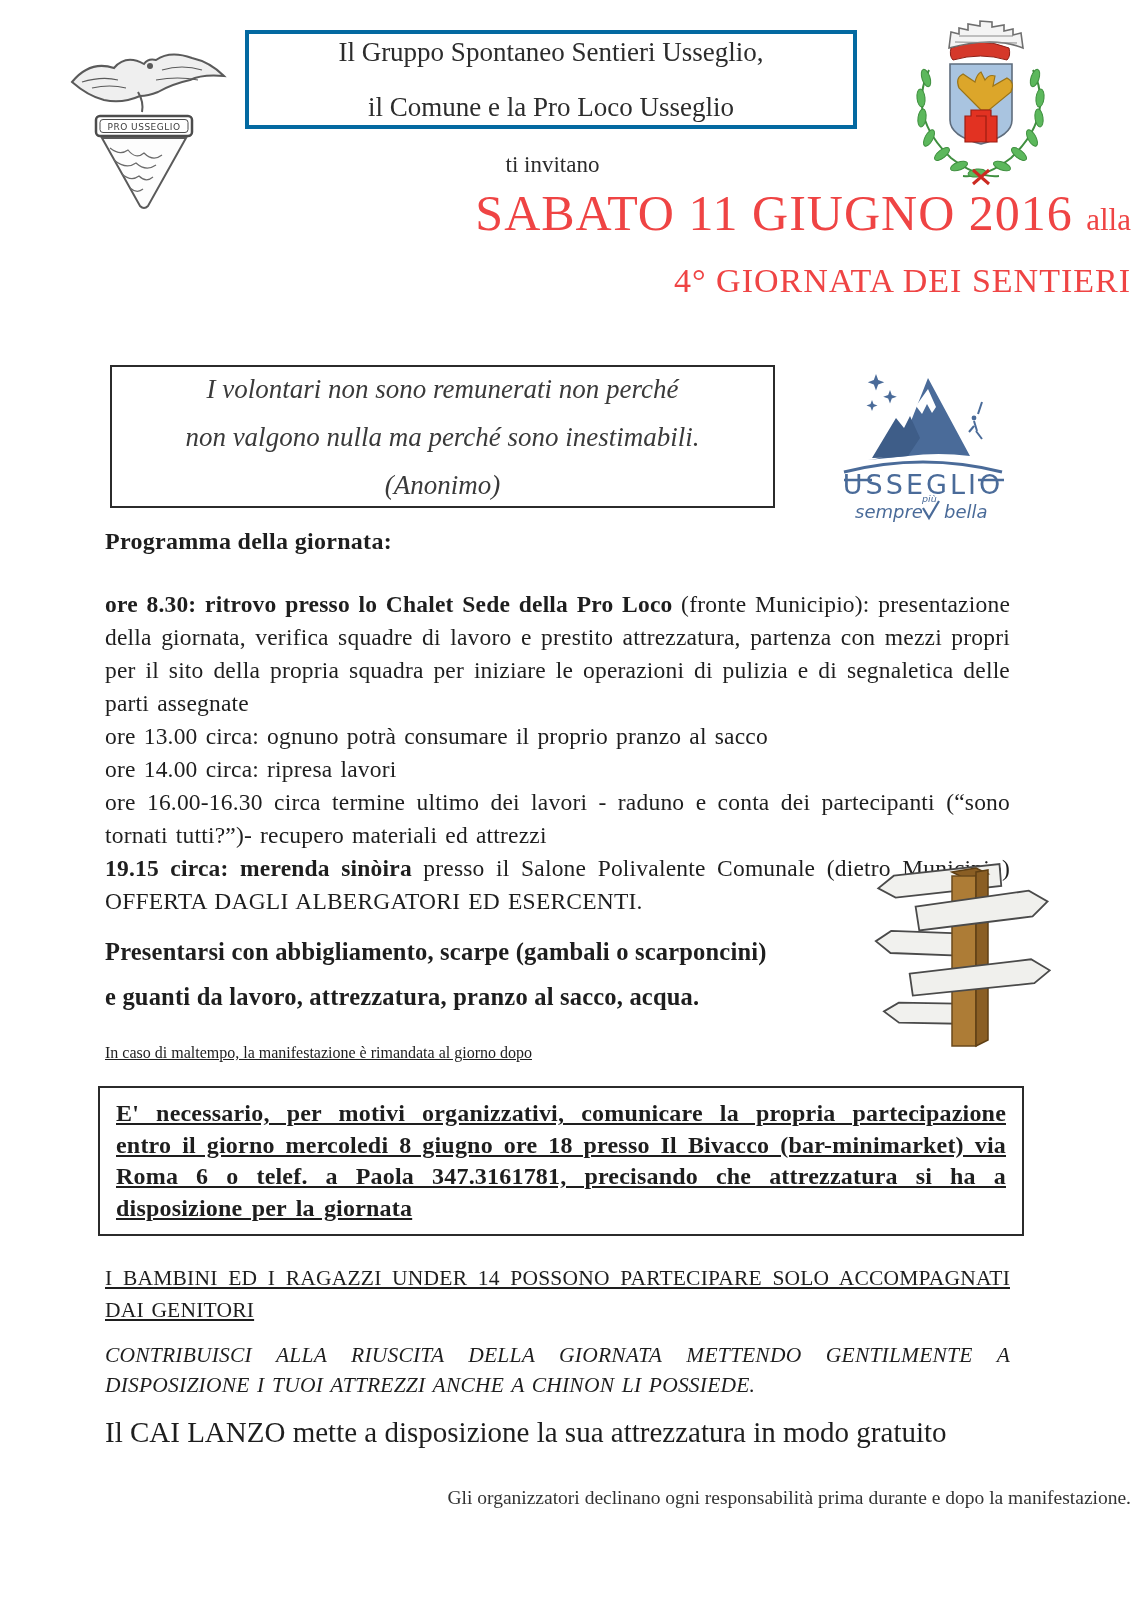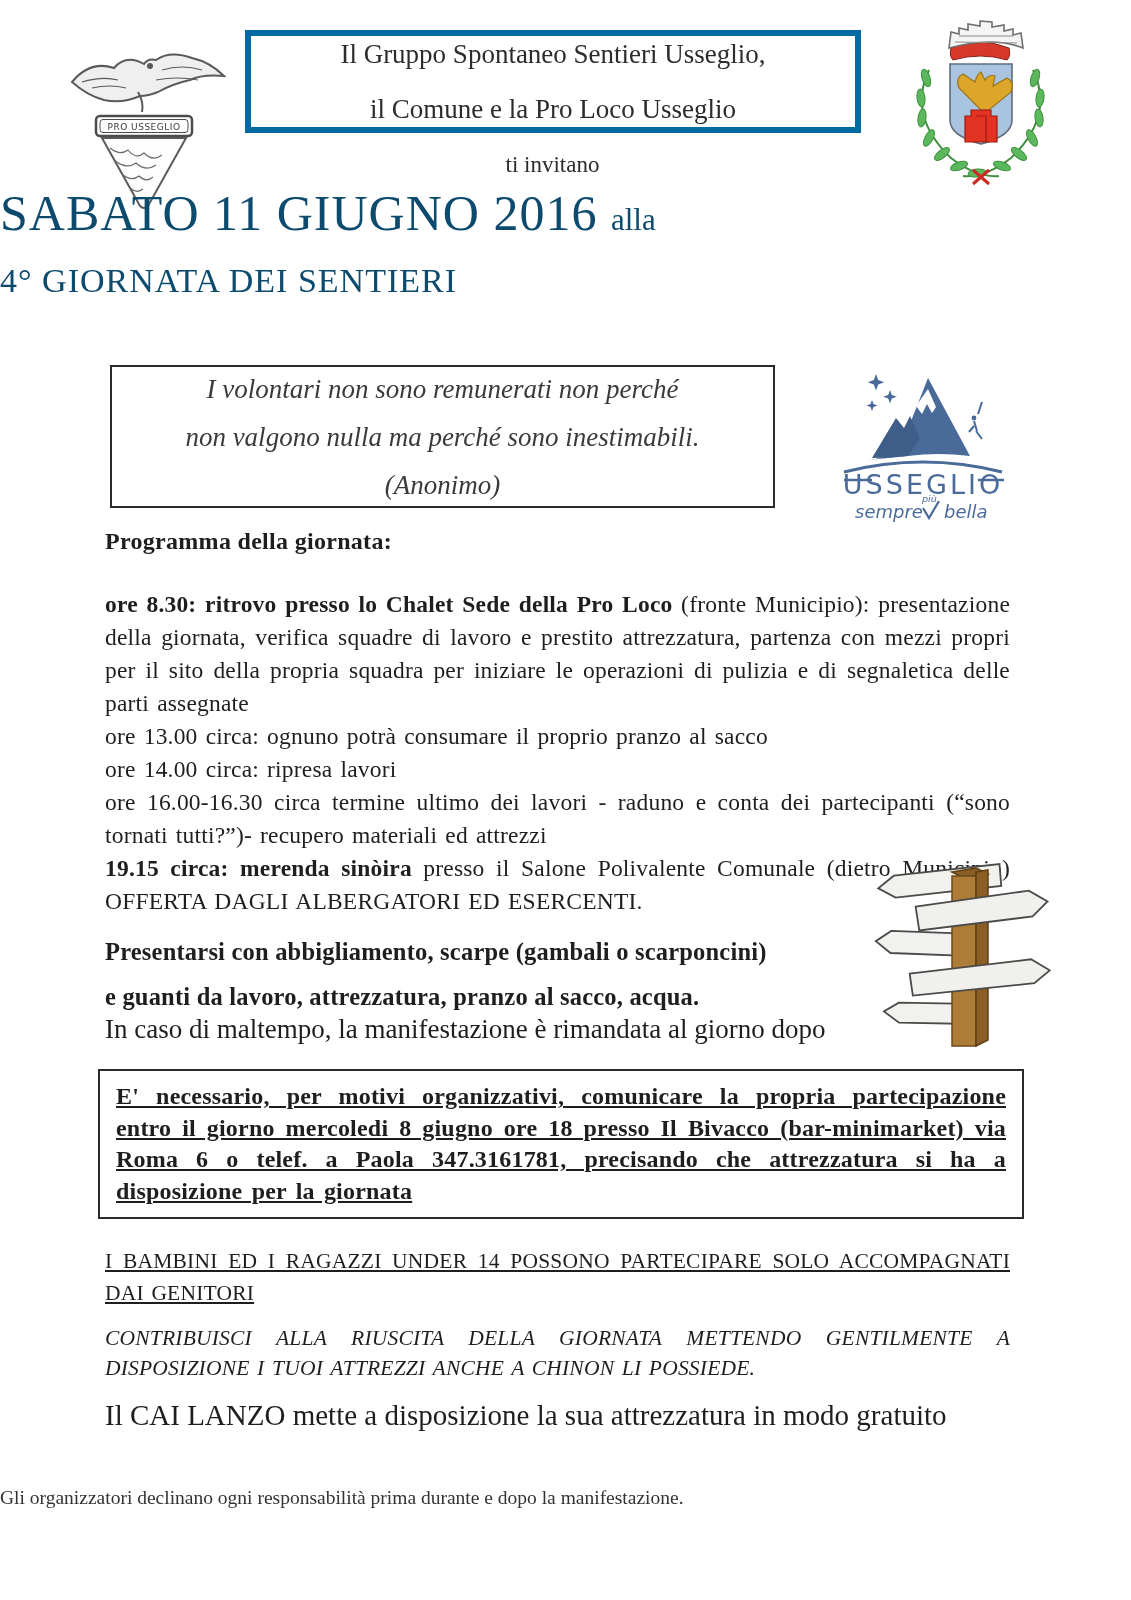--- a/index.html
+++ b/index.html
@@ -6,61 +6,61 @@
   .page{
     position:relative; width:1131px; height:1600px; margin:0 auto;
     background:#ffffff; overflow:hidden;
     font-family:"Liberation Serif","DejaVu Serif",serif; color:#1e1e1e;
   }
   
   .eagle-logo{position:absolute; left:52px; top:30px; width:185px; height:185px;}
   .crest-logo{position:absolute; left:893px; top:12px; width:175px; height:178px;}
   .header-box{
     position:absolute; left:245px; top:30px; width:604px; height:91px;
-    border:6px solid #0369a1; display:flex; flex-direction:column;
+    border:4px solid #0369a1; display:flex; flex-direction:column;
     justify-content:center; gap:24px; text-align:center;
     font-size:27px; color:#2c2c2c;
   }
   .invite{position:absolute; left:0; top:152px; width:1105px; text-align:center; font-size:23px; color:#2c2c2c;}
-  .title-line{position:absolute; left:0; width:1131px; text-align:left; color:#0c4a6e;}
+  .title-line{position:absolute; left:0; width:1131px; text-align:right; color:#ef4444;}
   .title-1{top:184px; font-size:50px; letter-spacing:1px;}
   .title-1 .suffix{font-size:31px; letter-spacing:0;}
   .title-2{top:262px; font-size:34px; letter-spacing:1px;}
   
   .quote-box{
     position:absolute; left:110px; top:365px; width:661px; height:139px;
     border:2px solid #2b2b2b; display:flex; flex-direction:column;
     justify-content:center; text-align:center;
     font-style:italic; font-size:27px; line-height:40px; color:#3a3a3a;gap:8px;
   }
   .usseglio-logo{position:absolute; left:838px; top:360px; width:170px; height:165px;}
   
   .content{position:absolute; left:105px; top:528px; width:905px;}
   .program-heading{margin:0 0 33px 0; font-size:24px; font-weight:bold; letter-spacing:.3px;}
   .program-text p{margin:0; text-align:justify; font-size:23.5px; line-height:33px; letter-spacing:.2px; word-spacing:2px;}
   .equip-line{font-weight:bold; font-size:24.5px; letter-spacing:.2px;}
   .equip-1{margin-top:20px;}
   .equip-2{margin-top:17px;}
-  .weather-line{margin-top:3px; font-size:27px;}
+  .weather-line{margin-top:33px; font-size:16px;text-decoration:underline;}
   .notice-box{
     margin:24px 0 0 -7px; width:890px; border:2px solid #2b2b2b; padding:10px 16px;
     font-weight:bold; font-size:24px; line-height:31.5px; text-align:justify;
     letter-spacing:.2px; word-spacing:3px;text-decoration:underline;
   }
   .children-notice{
     margin-top:26px; font-size:21.5px; line-height:32px; text-align:justify;
     text-decoration:underline; letter-spacing:.2px; word-spacing:2px;
   }
   .contribute-notice{
     margin-top:14px; font-style:italic; font-size:21.5px; line-height:30px;
     text-align:justify; letter-spacing:.2px; word-spacing:2px;
   }
   .cai-line{margin-top:16px; font-size:29px;}
   .footer-line{
-    position:absolute; left:0; top:1487px; width:1131px; text-align:left;
+    position:absolute; left:0; top:1487px; width:1131px; text-align:right;
     font-size:19.5px; color:#333;
   }
   
   .signpost{position:absolute; left:872px; top:858px; width:190px; height:200px;}
   svg text{user-select:none;}
 </style>
 </head>
 <body>
 
 <div class="page">

